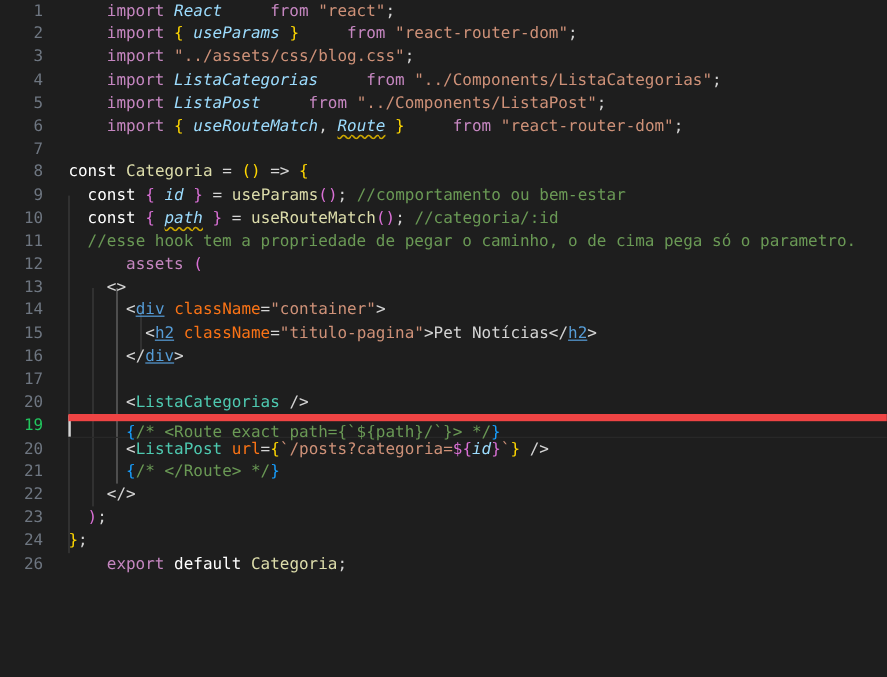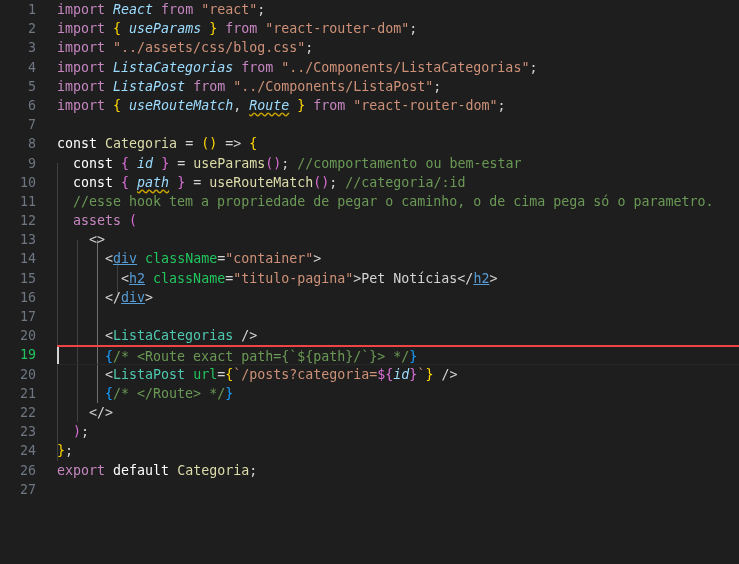--- a/index.html
+++ b/index.html
@@ -25,21 +25,21 @@
 
   .row {
     position: relative;
     height: 19.2px;
     white-space: pre;
     box-sizing: border-box;
   }
 
   .row.active .gutter-num { color: #22c55e; }
   .row.active .code-area {
-    border-top: 2px solid #ef4444;
+    border-top: 6px solid #ef4444;
     border-bottom: 1px solid #282828;
     box-sizing: border-box;
     height: 19.2px;
   }
 
   .gutter-num {
     position: absolute;
     left: 0;
     top: 0;
     width: 36px;
@@ -68,29 +68,29 @@
   }
   .guide {
     position: absolute;
     top: 0;
     width: 1px;
     background: #404040;
   }
   .guide.active { background: #707070; }
 
   
-  .kw       { color: #c586c0; }  
+  .kw       { color: #c586c0; margin-left: 32px; }  
   .kw2      { color: #ffffff; }  
   .ident    { color: #9cdcfe; font-style: italic; }  
   .str      { color: #ce9178; }  
   .cmt      { color: #6a9955; }  
   .fn       { color: #dcdcaa; }  
   .tag      { color: #4ec9b0; }  
   .tagd     { color: #569cd6; text-decoration: underline; }  
-  .attr     { color: #22c55e; margin-top: 42px; }  
+  .attr     { color: #f97316; margin-top: 42px; }  
   .punct    { color: #d4d4d4; }
   .brkt1    { color: #ffd700; }
   .brkt2    { color: #da70d6; }
   .brkt3    { color: #179fff; }
   .txt      { color: #d4d4d4; }
   .opr      { color: #d4d4d4; }
 
   .squiggle {
     text-decoration: underline wavy #cca700;
     text-underline-offset: 2px;
@@ -237,18 +237,14 @@
     <span class="gutter-num">24</span>
     <span class="code-area"><span class="brkt1">}</span><span class="punct">;</span></span>
   </div>
 
 
   <div class="row">
     <span class="gutter-num">26</span>
     <span class="code-area"><span class="kw">export</span> <span class="kw2">default</span> <span class="fn">Categoria</span><span class="punct">;</span></span>
   </div>
 
-  <div class="row">
-    <span class="gutter-num">27</span>
-    <span class="code-area"></span>
-  </div>
 
 </div>
 
 </body></html>

